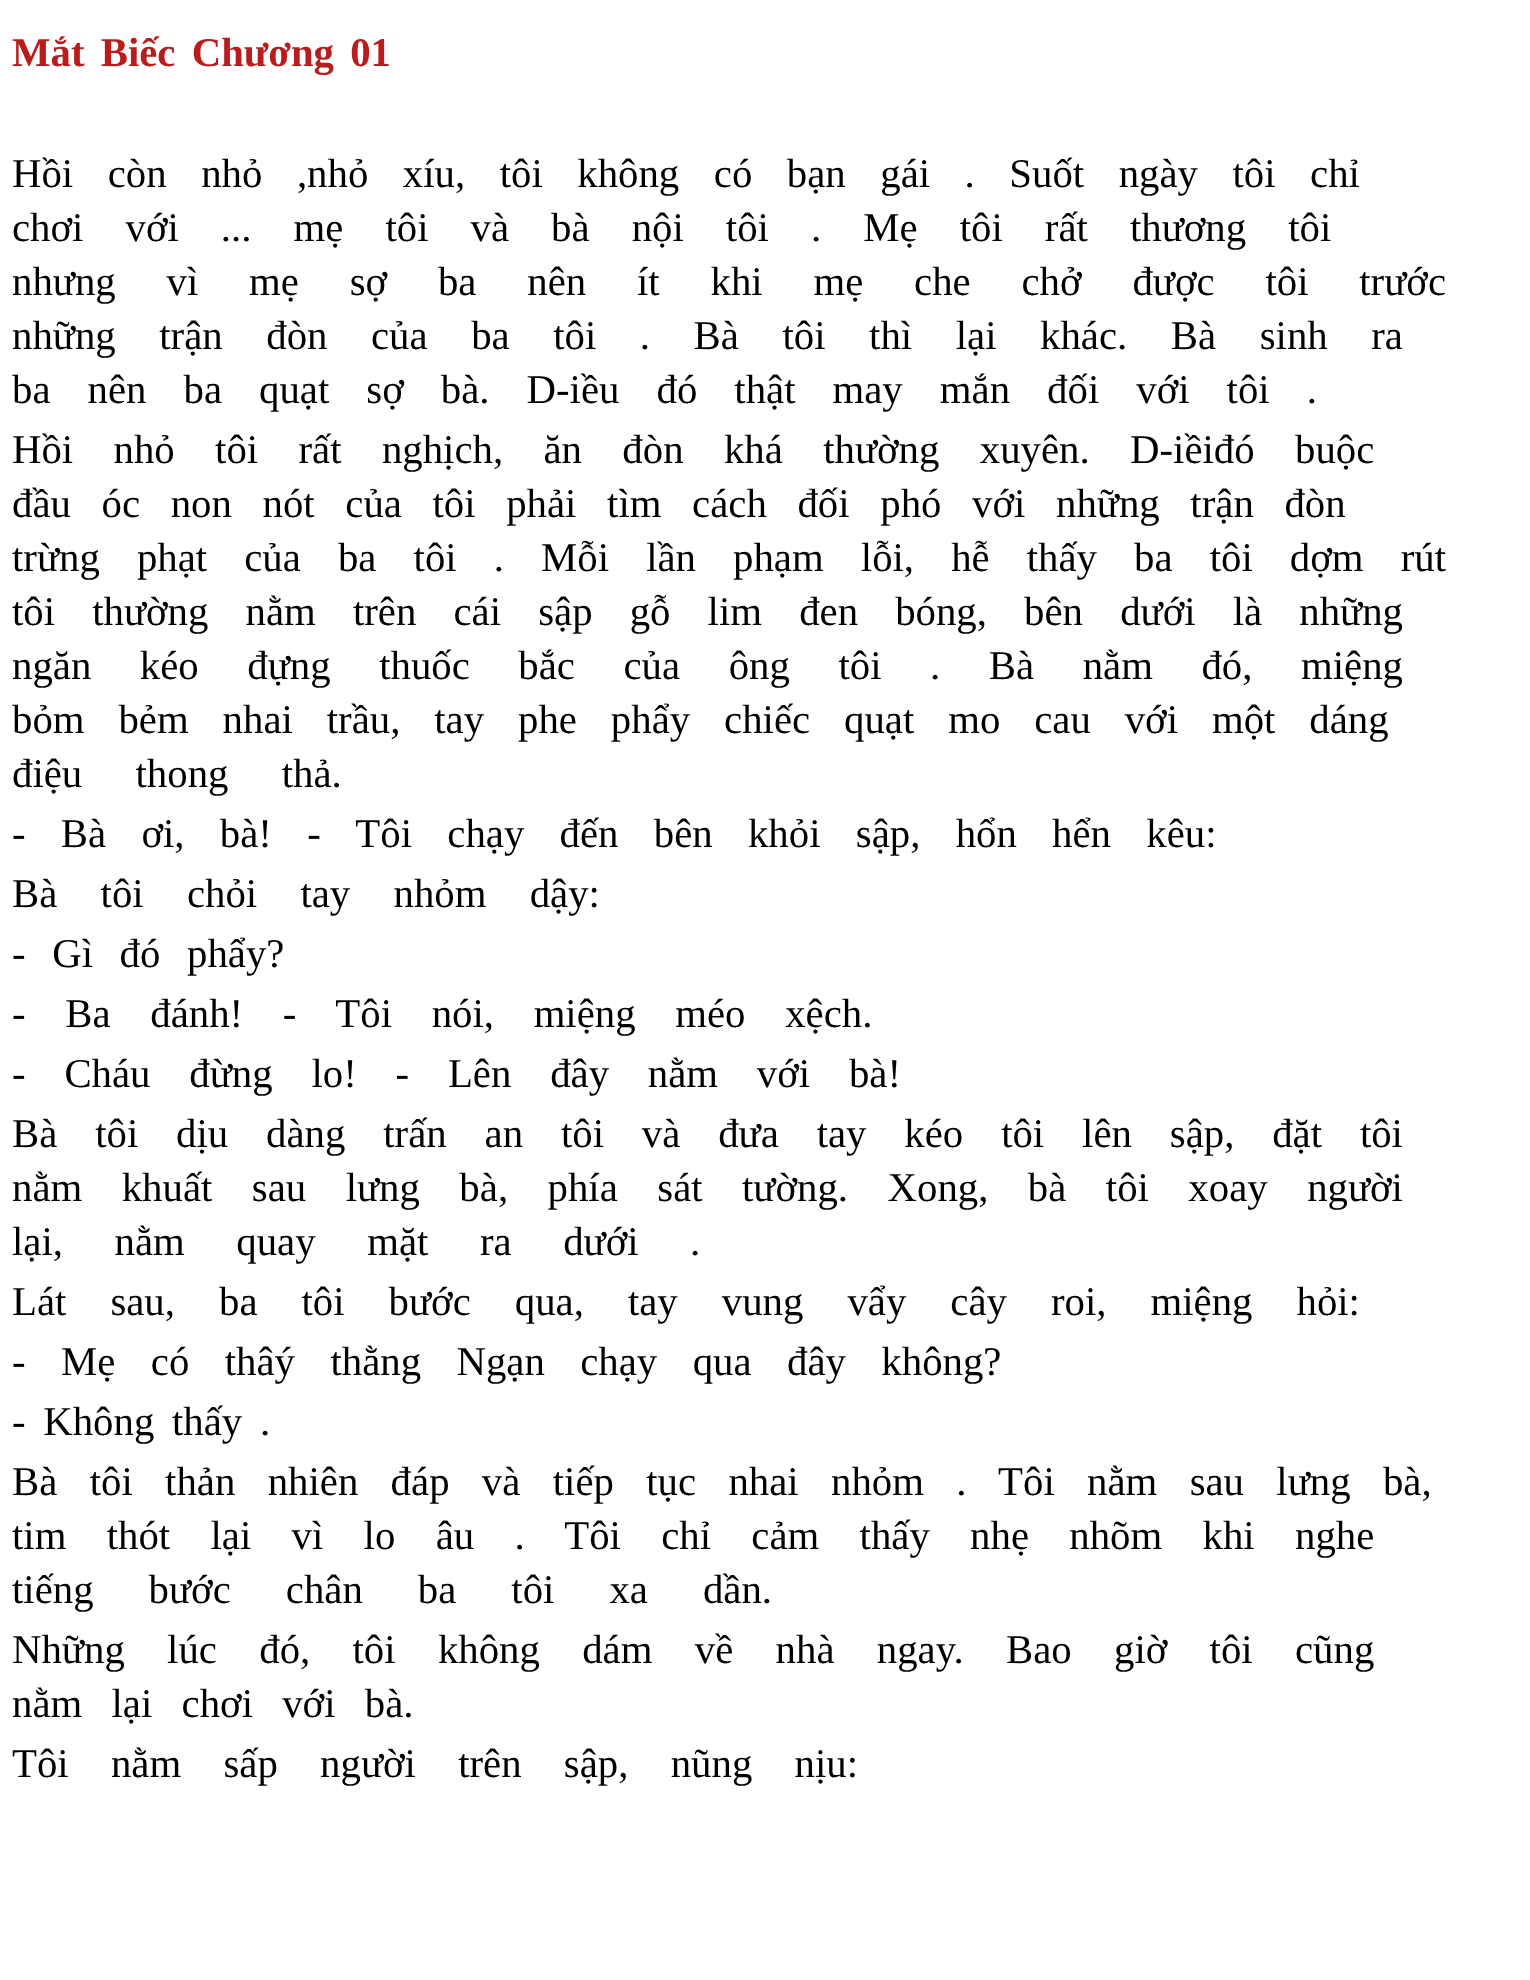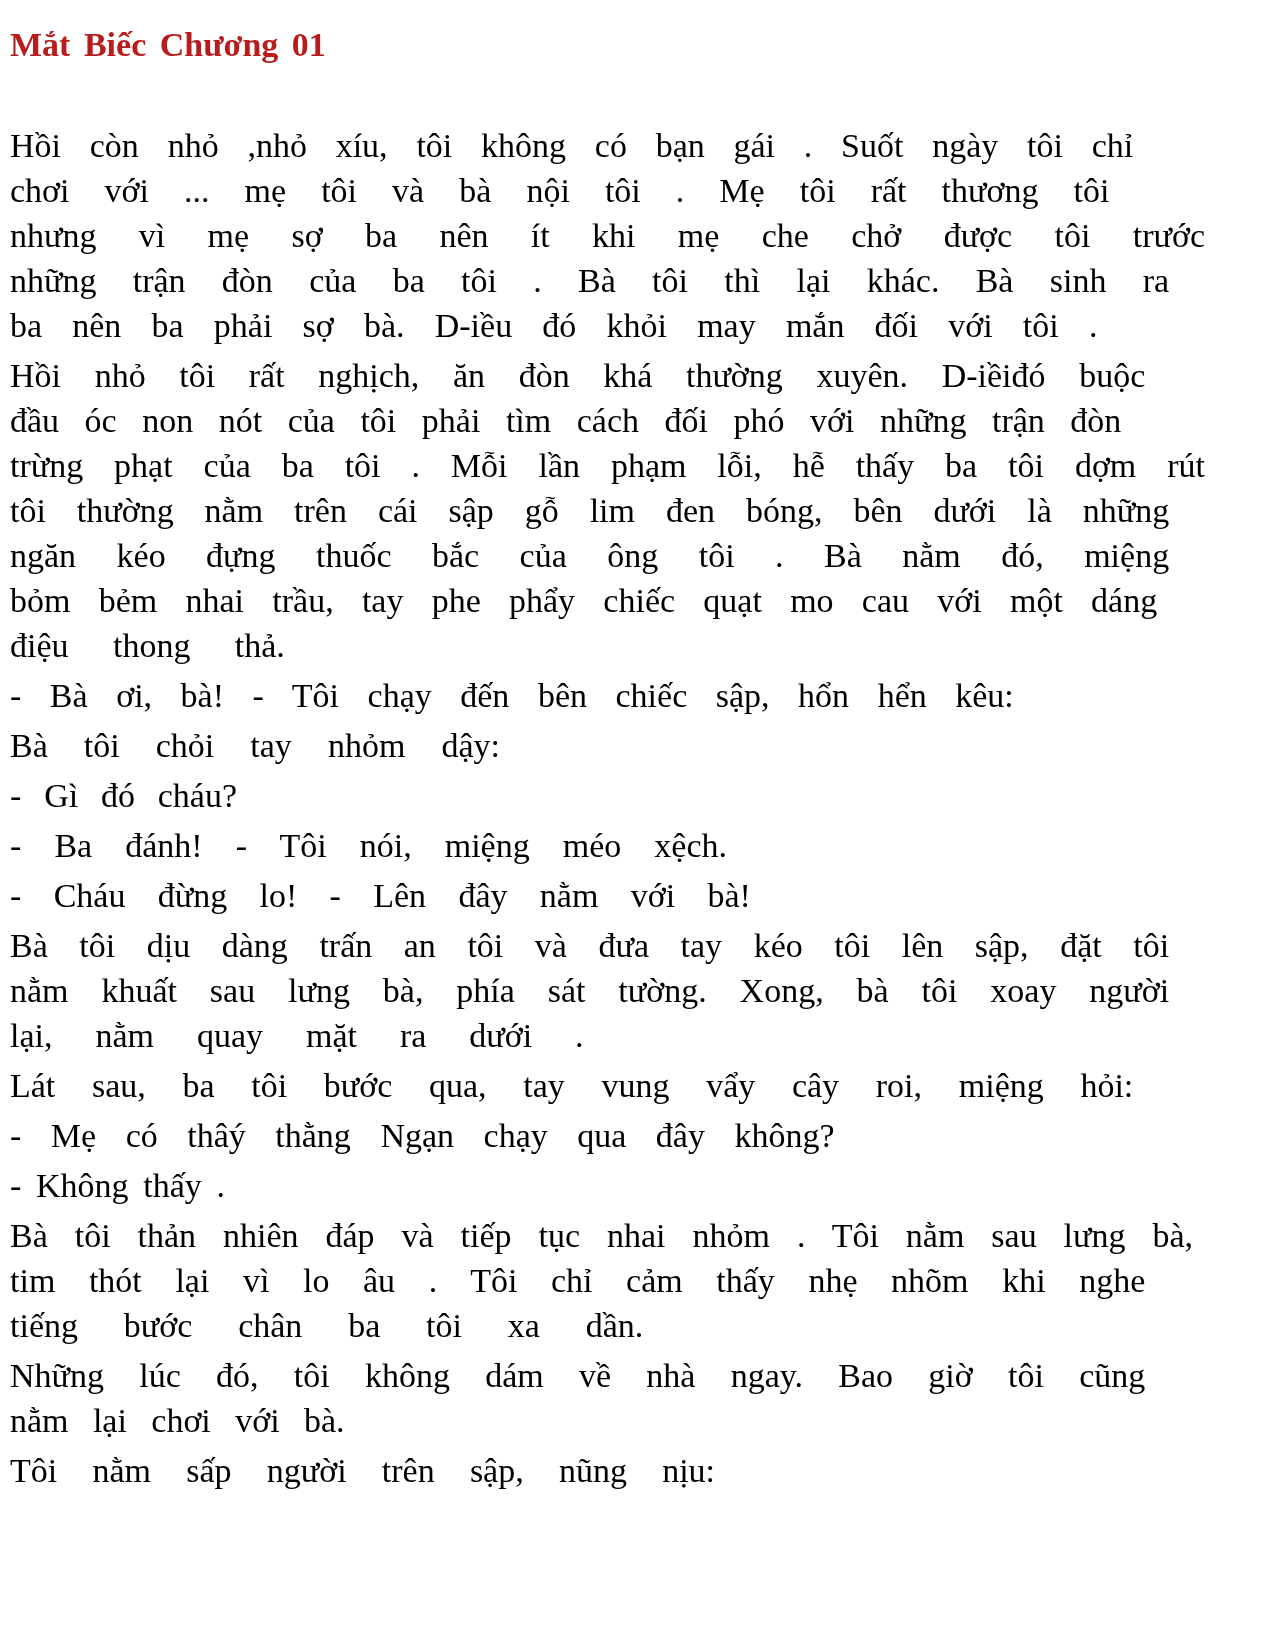--- a/index.html
+++ b/index.html
@@ -47,39 +47,39 @@
 <body>
 
 <div class="page">
   <h1 class="title">Mắt Biếc Chương 01</h1>
   <div class="body-text">
       <div class="paragraph">
         <div class="line" style="width: 94%;">Hồi còn nhỏ ,nhỏ xíu, tôi không có bạn gái . Suốt ngày tôi chỉ</div>
         <div class="line" style="width: 92%;">chơi với ... mẹ tôi và bà nội tôi . Mẹ tôi rất thương tôi</div>
         <div class="line" style="width: 100%;">nhưng vì mẹ sợ ba nên ít khi mẹ che chở được tôi trước</div>
         <div class="line" style="width: 97%;">những trận đòn của ba tôi . Bà tôi thì lại khác. Bà sinh ra</div>
-        <div class="line" style="width: 91%;">ba nên ba phải sợ bà. D-iều đó khỏi may mắn đối với tôi .</div>
+        <div class="line" style="width: 91%;">ba nên ba quạt sợ bà. D-iều đó thật may mắn đối với tôi .</div>
       </div>
       <div class="paragraph">
         <div class="line" style="width: 95%;">Hồi nhỏ tôi rất nghịch, ăn đòn khá thường xuyên. D-iềiđó buộc</div>
         <div class="line" style="width: 93%;">đầu óc non nót của tôi phải tìm cách đối phó với những trận đòn</div>
         <div class="line" style="width: 100%;">trừng phạt của ba tôi . Mỗi lần phạm lỗi, hễ thấy ba tôi dợm rút</div>
         <div class="line" style="width: 97%;">tôi thường nằm trên cái sập gỗ lim đen bóng, bên dưới là những</div>
         <div class="line" style="width: 97%;">ngăn kéo đựng thuốc bắc của ông tôi . Bà nằm đó, miệng</div>
         <div class="line" style="width: 96%;">bỏm bẻm nhai trầu, tay phe phẩy chiếc quạt mo cau với một dáng</div>
         <div class="line" style="width: 23%;">điệu thong thả.</div>
       </div>
       <div class="paragraph">
-        <div class="line" style="width: 84%;">- Bà ơi, bà! - Tôi chạy đến bên chiếc sập, hổn hển kêu:</div>
+        <div class="line" style="width: 84%;">- Bà ơi, bà! - Tôi chạy đến bên khỏi sập, hổn hển kêu:</div>
       </div>
       <div class="paragraph">
         <div class="line" style="width: 41%;">Bà tôi chỏi tay nhỏm dậy:</div>
       </div>
       <div class="paragraph">
-        <div class="line" style="width: 19%;">- Gì đó cháu?</div>
+        <div class="line" style="width: 19%;">- Gì đó phẩy?</div>
       </div>
       <div class="paragraph">
         <div class="line" style="width: 60%;">- Ba đánh! - Tôi nói, miệng méo xệch.</div>
       </div>
       <div class="paragraph">
         <div class="line" style="width: 62%;">- Cháu đừng lo! - Lên đây nằm với bà!</div>
       </div>
       <div class="paragraph">
         <div class="line" style="width: 97%;">Bà tôi dịu dàng trấn an tôi và đưa tay kéo tôi lên sập, đặt tôi</div>
         <div class="line" style="width: 97%;">nằm khuất sau lưng bà, phía sát tường. Xong, bà tôi xoay người</div>

